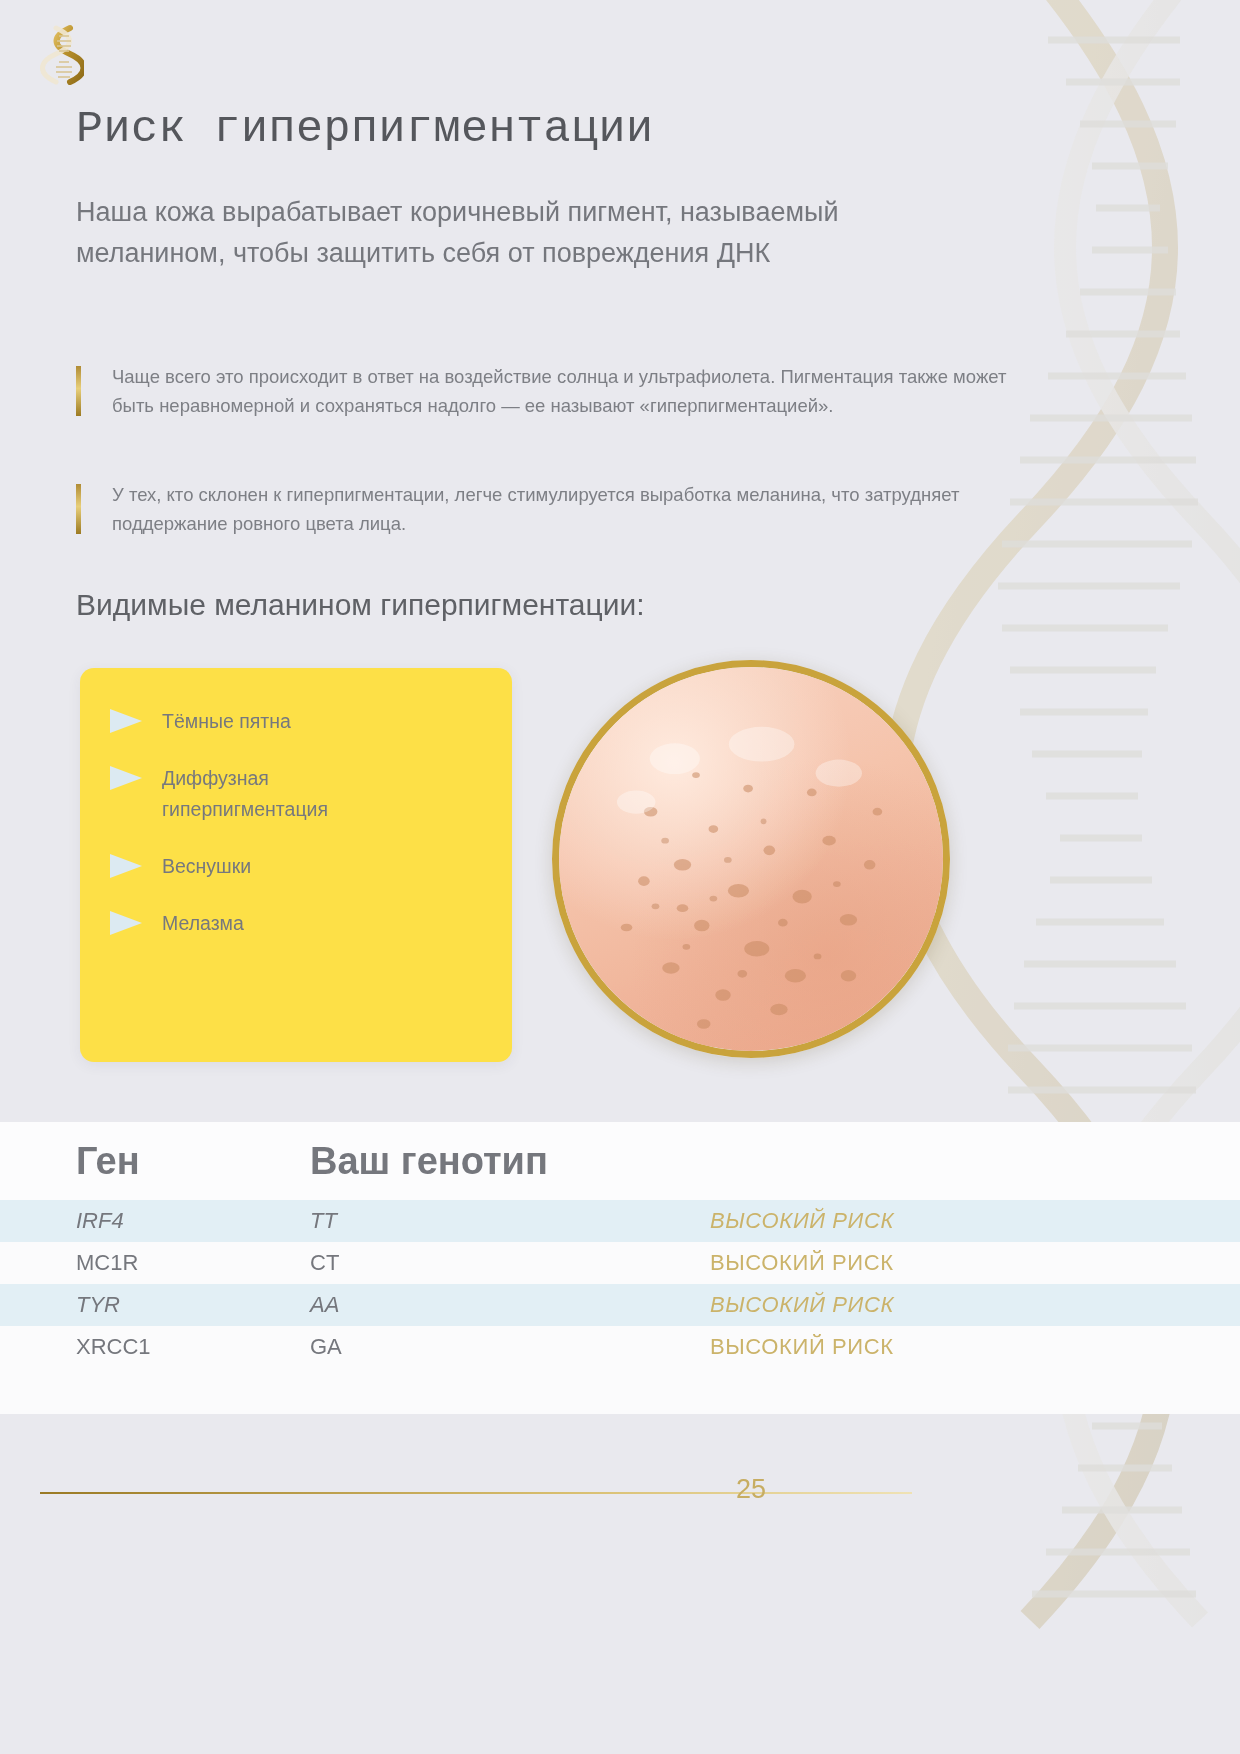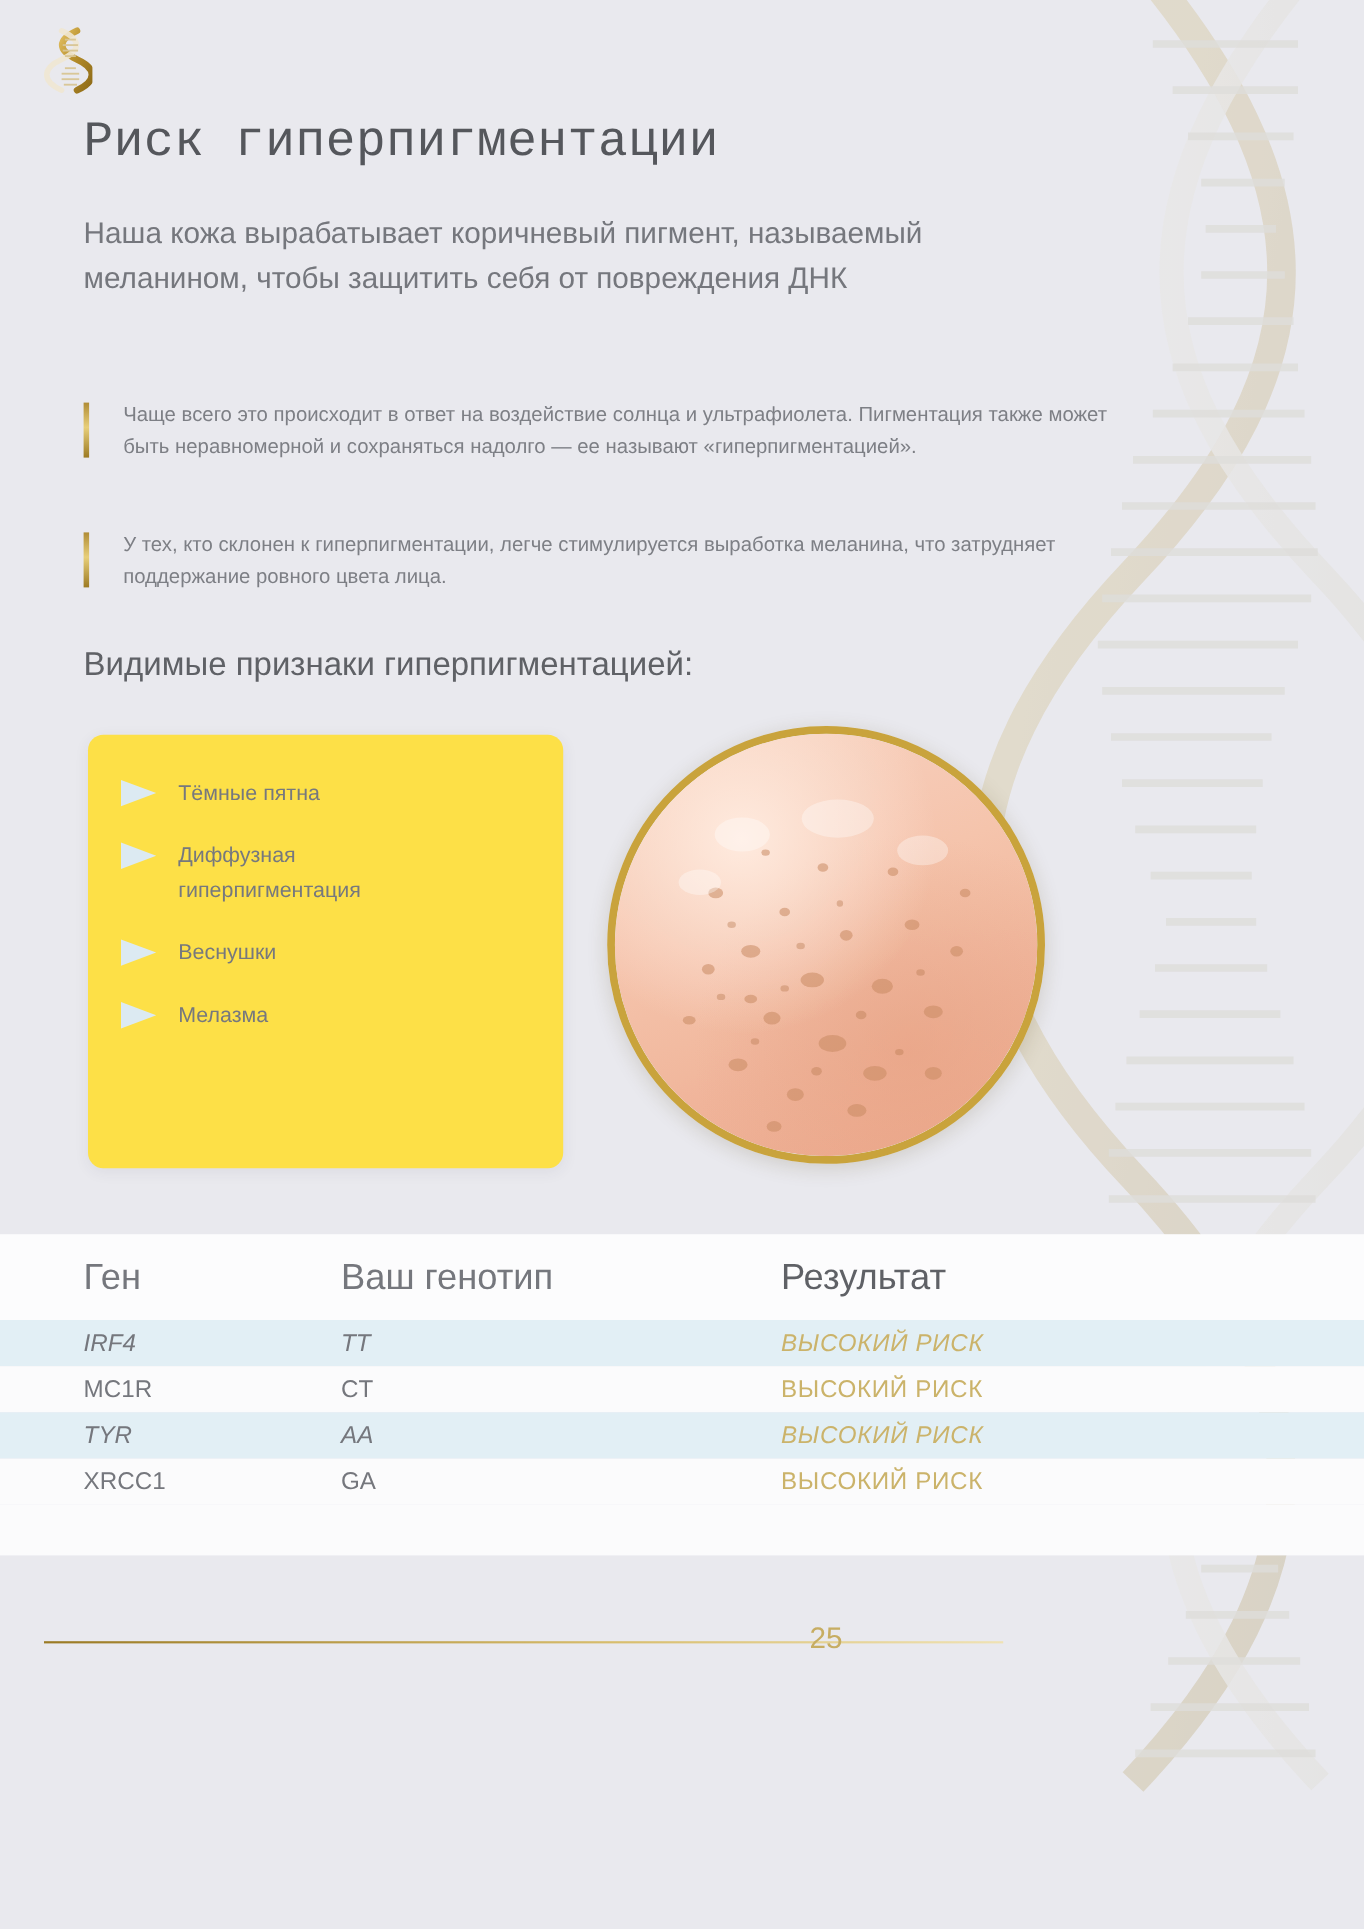--- a/index.html
+++ b/index.html
@@ -108,21 +108,21 @@
   
   .result-table {
     position:absolute; left:0; top:1122px;
     width:1240px; z-index:4;
   }
   .tbl-head {
     background:#fcfcfd;
     display:flex; align-items:center; height:78px;
   }
   .tbl-head .cell {
-    font-size:33px; font-weight:400; color:#5f6166;
+    font-size:38px; font-weight:700; color:#5f6166;
   }
   .tbl-row {
     display:flex; align-items:center; height:42px;
   }
   .tbl-row.odd  { background:#e2eff5;font-style:italic; }
   .tbl-row.even { background:#fbfbfc; }
   .tbl-row .cell { font-size:22px; font-weight:300; }
   .cell.c-gene   { flex:0 0 310px; padding-left:76px; color:#75777d; }
   .cell.c-geno   { flex:0 0 400px; color:#75777d; }
   .cell.c-result { flex:1; color:#cbb36a; letter-spacing:.6px; }
@@ -235,21 +235,21 @@
   <div class="callout" id="callout-1">
     <span class="bar"></span>
     <p>Чаще всего это происходит в ответ на воздействие солнца и ультрафиолета. Пигментация также может быть неравномерной и сохраняться надолго — ее называют «гиперпигментацией».</p>
   </div>
 
   <div class="callout" id="callout-2">
     <span class="bar"></span>
     <p>У тех, кто склонен к гиперпигментации, легче стимулируется выработка меланина, что затрудняет поддержание ровного цвета лица.</p>
   </div>
 
-  <h2 class="section-heading">Видимые признаки гиперпигментацией:</h2>
+  <h2 class="section-heading">Видимые меланином гиперпигментации:</h2>
 
   <div class="symptoms-card">
     <div class="symptom-row">
       <svg class="arrow-icon" viewBox="0 0 36 26">
           <polygon points="2,1 34,13 2,25" fill="#dceaf2"></polygon>
         </svg>
       <span class="symptom-label">Тёмные пятна</span>
     </div>
     <div class="symptom-row">
       <svg class="arrow-icon" viewBox="0 0 36 26">
@@ -318,21 +318,20 @@
         <ellipse cx="290" cy="110" rx="24" ry="14"></ellipse>
         <ellipse cx="80" cy="140" rx="20" ry="12"></ellipse>
       </g>
     </svg>
   </div>
 
   <div class="result-table">
     <div class="tbl-head">
       <div class="cell c-gene">Ген</div>
       <div class="cell c-geno">Ваш генотип</div>
-      <div class="cell c-result">Результат</div>
     </div>
 
     <div class="tbl-row odd">
       <div class="cell c-gene">IRF4</div>
       <div class="cell c-geno">TT</div>
       <div class="cell c-result">ВЫСОКИЙ РИСК</div>
     </div>
     <div class="tbl-row even">
       <div class="cell c-gene">MC1R</div>
       <div class="cell c-geno">CT</div>

